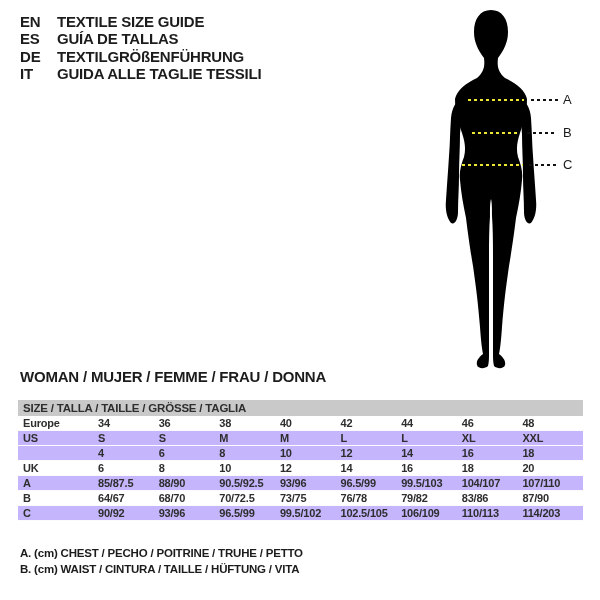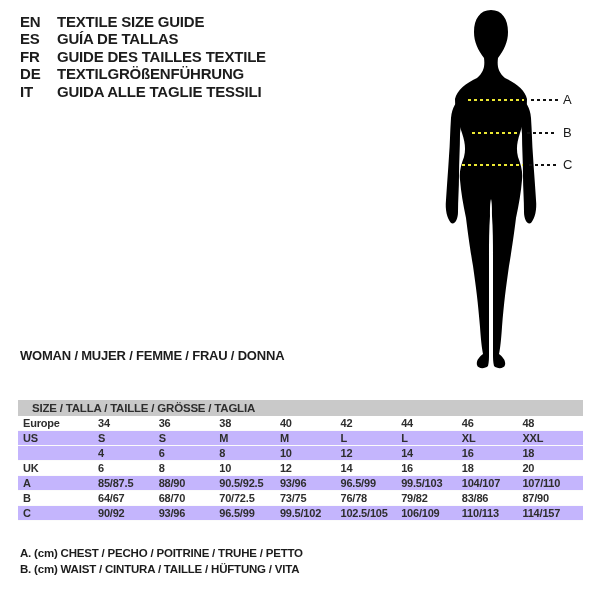--- a/index.html
+++ b/index.html
@@ -13,24 +13,24 @@
   .lang-code{width:37px;flex:0 0 37px;}
   
   .figure-svg{position:absolute;left:393px;top:2px;width:205px;height:372px;}
   .dash-yellow{position:absolute;height:2px;background:repeating-linear-gradient(90deg,#ece832 0 3px,transparent 3px 6px);}
   .dash-black{position:absolute;height:2px;background:repeating-linear-gradient(90deg,#111 0 3px,transparent 3px 6px);}
   .m-label{position:absolute;font-size:13px;font-weight:400;color:#1a1a1a;}
   .ya{left:468px;top:99px;width:56px;}  .ba{left:531px;top:99px;width:27px;}  .la{left:563px;top:92px;}
   .yb{left:472px;top:132px;width:47px;} .bb{left:527px;top:132px;width:29px;} .lb{left:563px;top:125px;}
   .yc{left:462px;top:164px;width:61px;} .bc{left:529px;top:164px;width:28px;} .lc{left:563px;top:157px;}
   
-  .section-title{position:absolute;left:20px;top:348px;font-size:13px;font-weight:bold;letter-spacing:-0.2px;}
+  .section-title{position:absolute;left:20px;top:368px;font-size:15px;font-weight:bold;letter-spacing:-0.2px;}
   
   .size-table{position:absolute;left:18px;top:400px;width:565px;}
-  .table-header{height:16px;line-height:16px;background:#c9c9c9;padding-left:14px;
+  .table-header{height:16px;line-height:16px;background:#c9c9c9;padding-left:5px;
     font-size:11.5px;font-weight:bold;color:#2e2e2e;letter-spacing:-0.2px;box-sizing:border-box;}
   .t-row{display:grid;grid-template-columns:80px repeat(8,1fr);height:15px;line-height:14.5px;
     font-size:11px;font-weight:bold;color:#2e2e2e;letter-spacing:-0.2px;border-bottom:1px solid #fbfbfb;box-sizing:border-box;}
   .t-row.shaded{background:#c4b5fd;}
   .t-label{padding-left:5px;text-align:left;}
   .t-cell{text-align:left;}
   
   .legend{position:absolute;left:20px;top:545px;}
   .legend-line{font-size:11.5px;line-height:16px;font-weight:bold;letter-spacing:-0.2px;}
 </style>
@@ -38,24 +38,20 @@
 <body>
 
 <div class="lang-list" id="lang-list">
     <div class="lang-row">
       <span class="lang-code">EN</span>
       <span class="lang-label">TEXTILE SIZE GUIDE</span>
     </div>
     <div class="lang-row">
       <span class="lang-code">ES</span>
       <span class="lang-label">GUÍA DE TALLAS</span>
-    </div>
-    <div class="lang-row">
-      <span class="lang-code">FR</span>
-      <span class="lang-label">GUIDE DES TAILLES TEXTILE</span>
     </div>
     <div class="lang-row">
       <span class="lang-code">DE</span>
       <span class="lang-label">TEXTILGRÖßENFÜHRUNG</span>
     </div>
     <div class="lang-row">
       <span class="lang-code">IT</span>
       <span class="lang-label">GUIDA ALLE TAGLIE TESSILI</span>
     </div>
   </div>
@@ -206,21 +202,21 @@
       </div>
       <div class="t-row shaded">
         <div class="t-label">C</div>
         <div class="t-cell">90/92</div>
         <div class="t-cell">93/96</div>
         <div class="t-cell">96.5/99</div>
         <div class="t-cell">99.5/102</div>
         <div class="t-cell">102.5/105</div>
         <div class="t-cell">106/109</div>
         <div class="t-cell">110/113</div>
-        <div class="t-cell">114/157</div>
+        <div class="t-cell">114/203</div>
       </div>
     </div>
 </div>
 
 <div class="legend" id="legend">
     <div class="legend-line">A. (cm) CHEST / PECHO / POITRINE / TRUHE / PETTO</div>
     <div class="legend-line">B. (cm) WAIST / CINTURA / TAILLE / HÜFTUNG / VITA</div>
   </div>
 
 </body></html>

